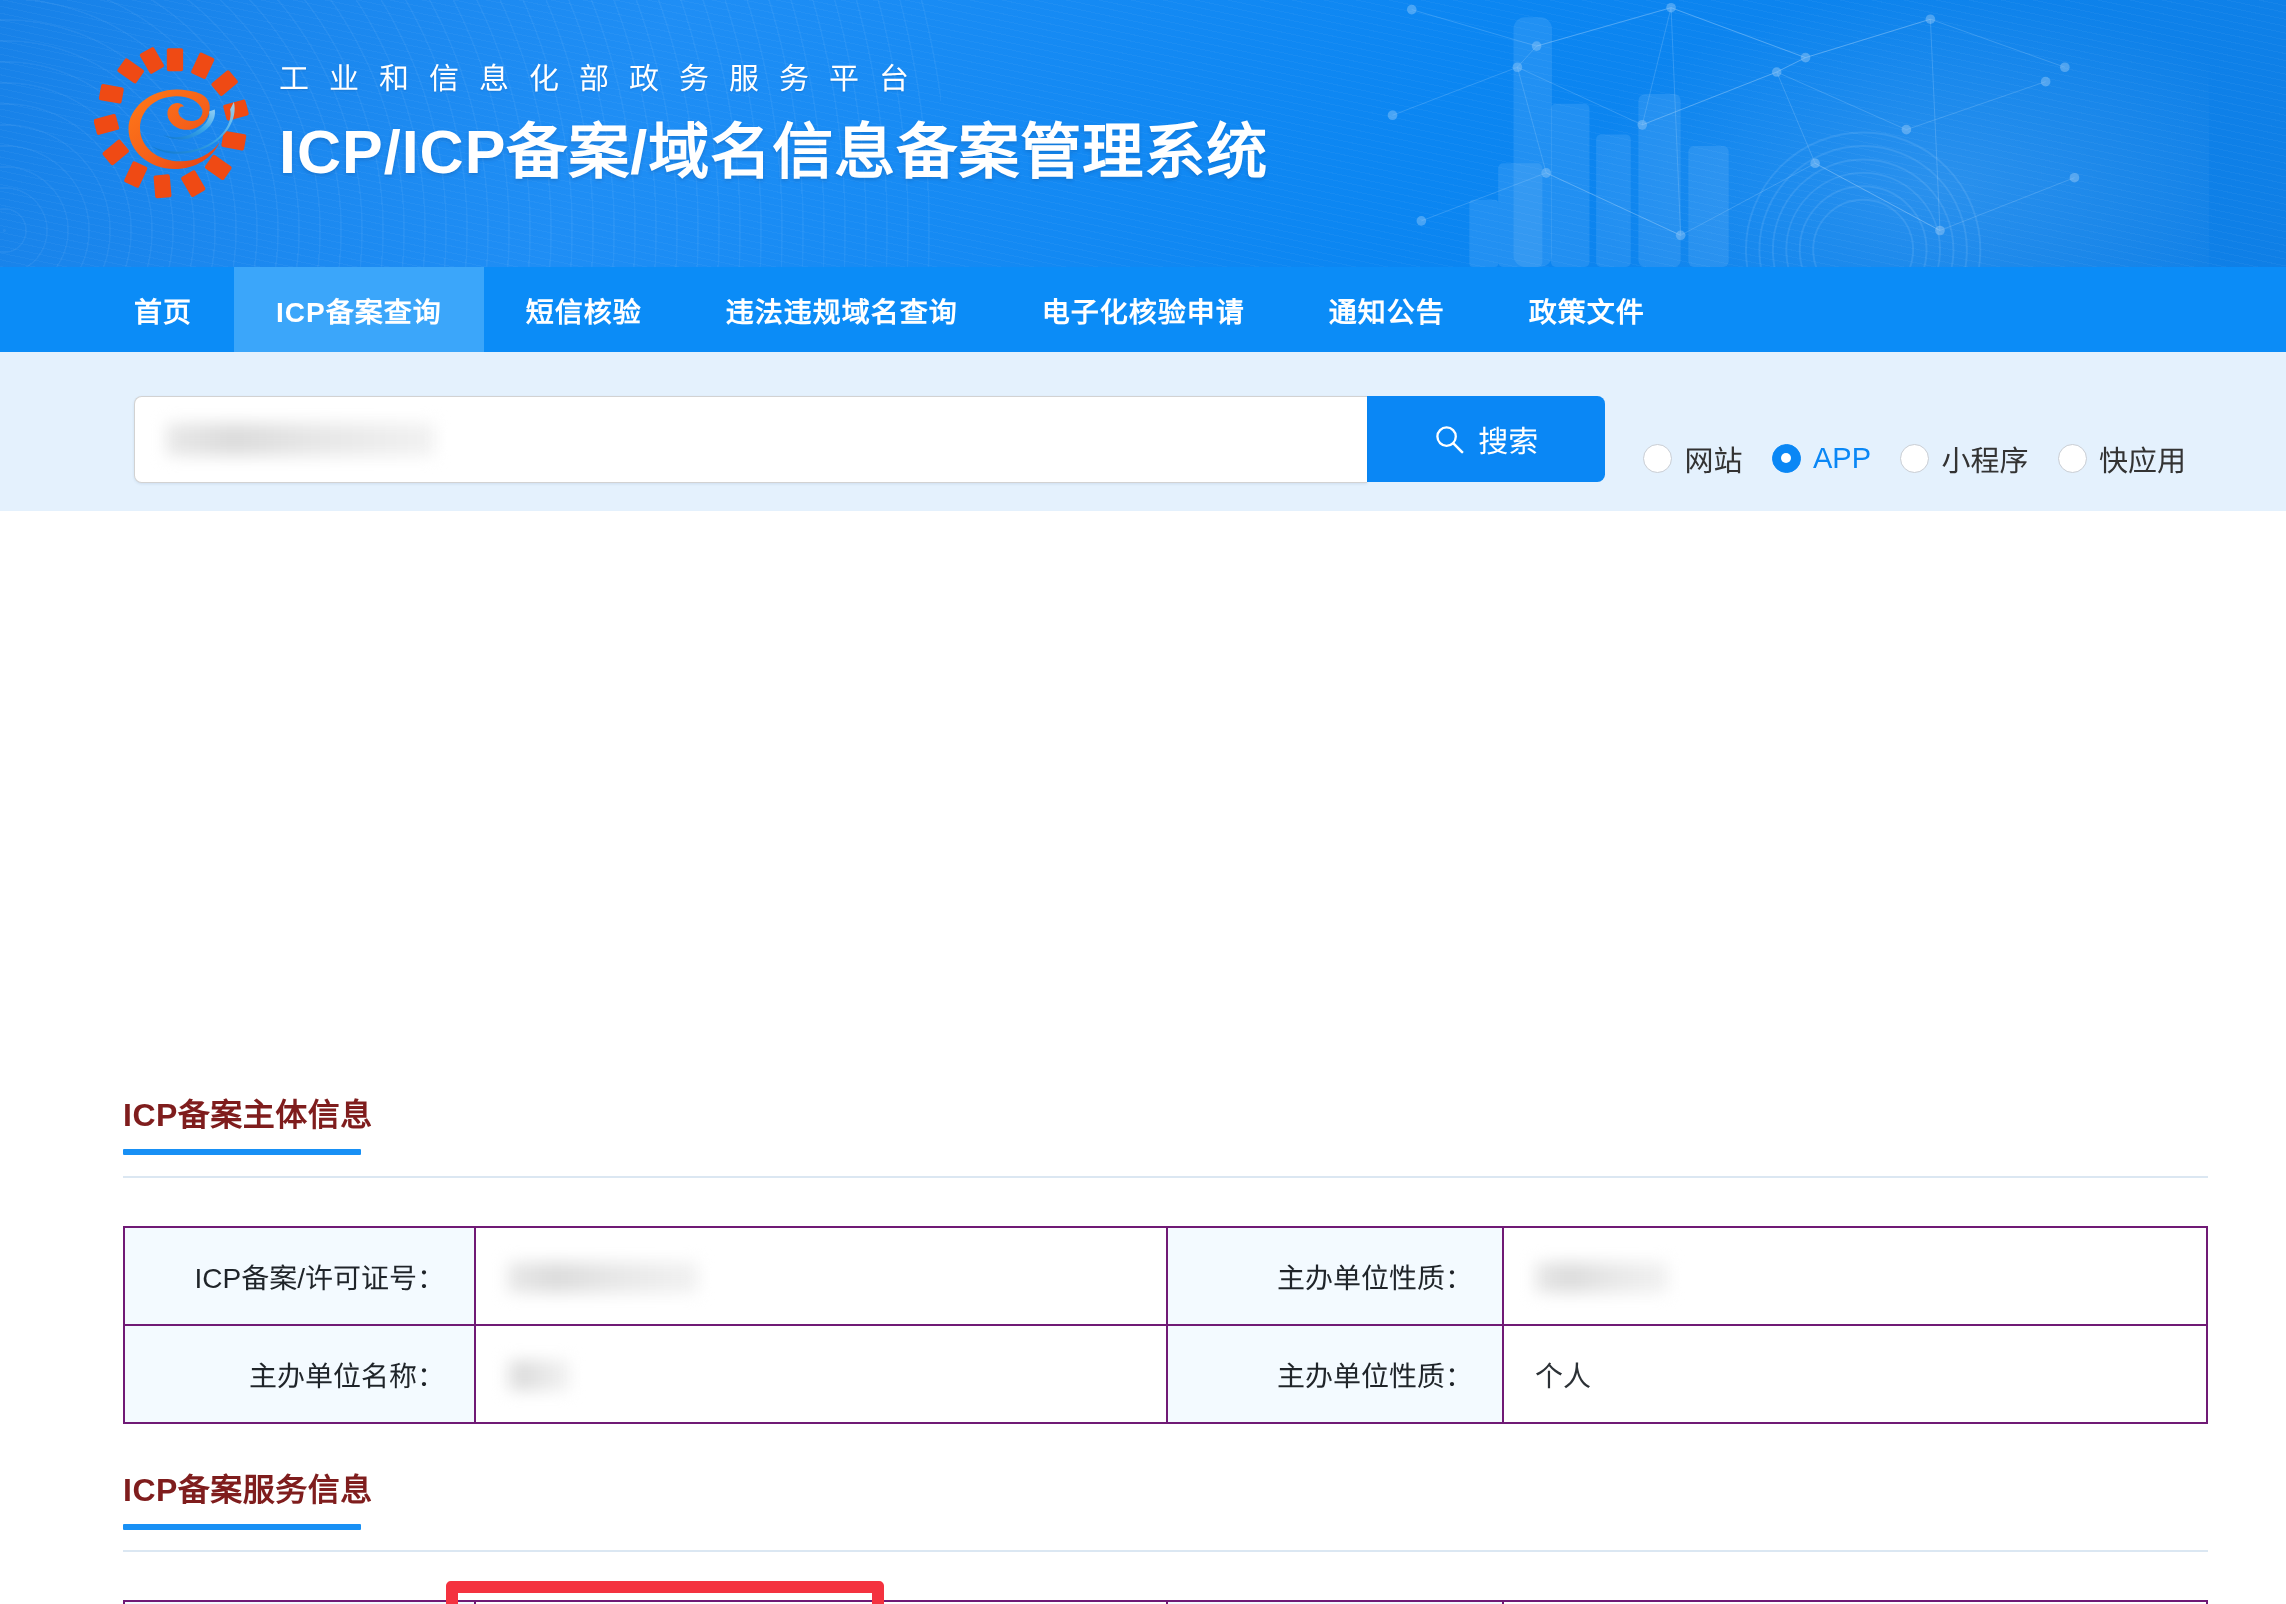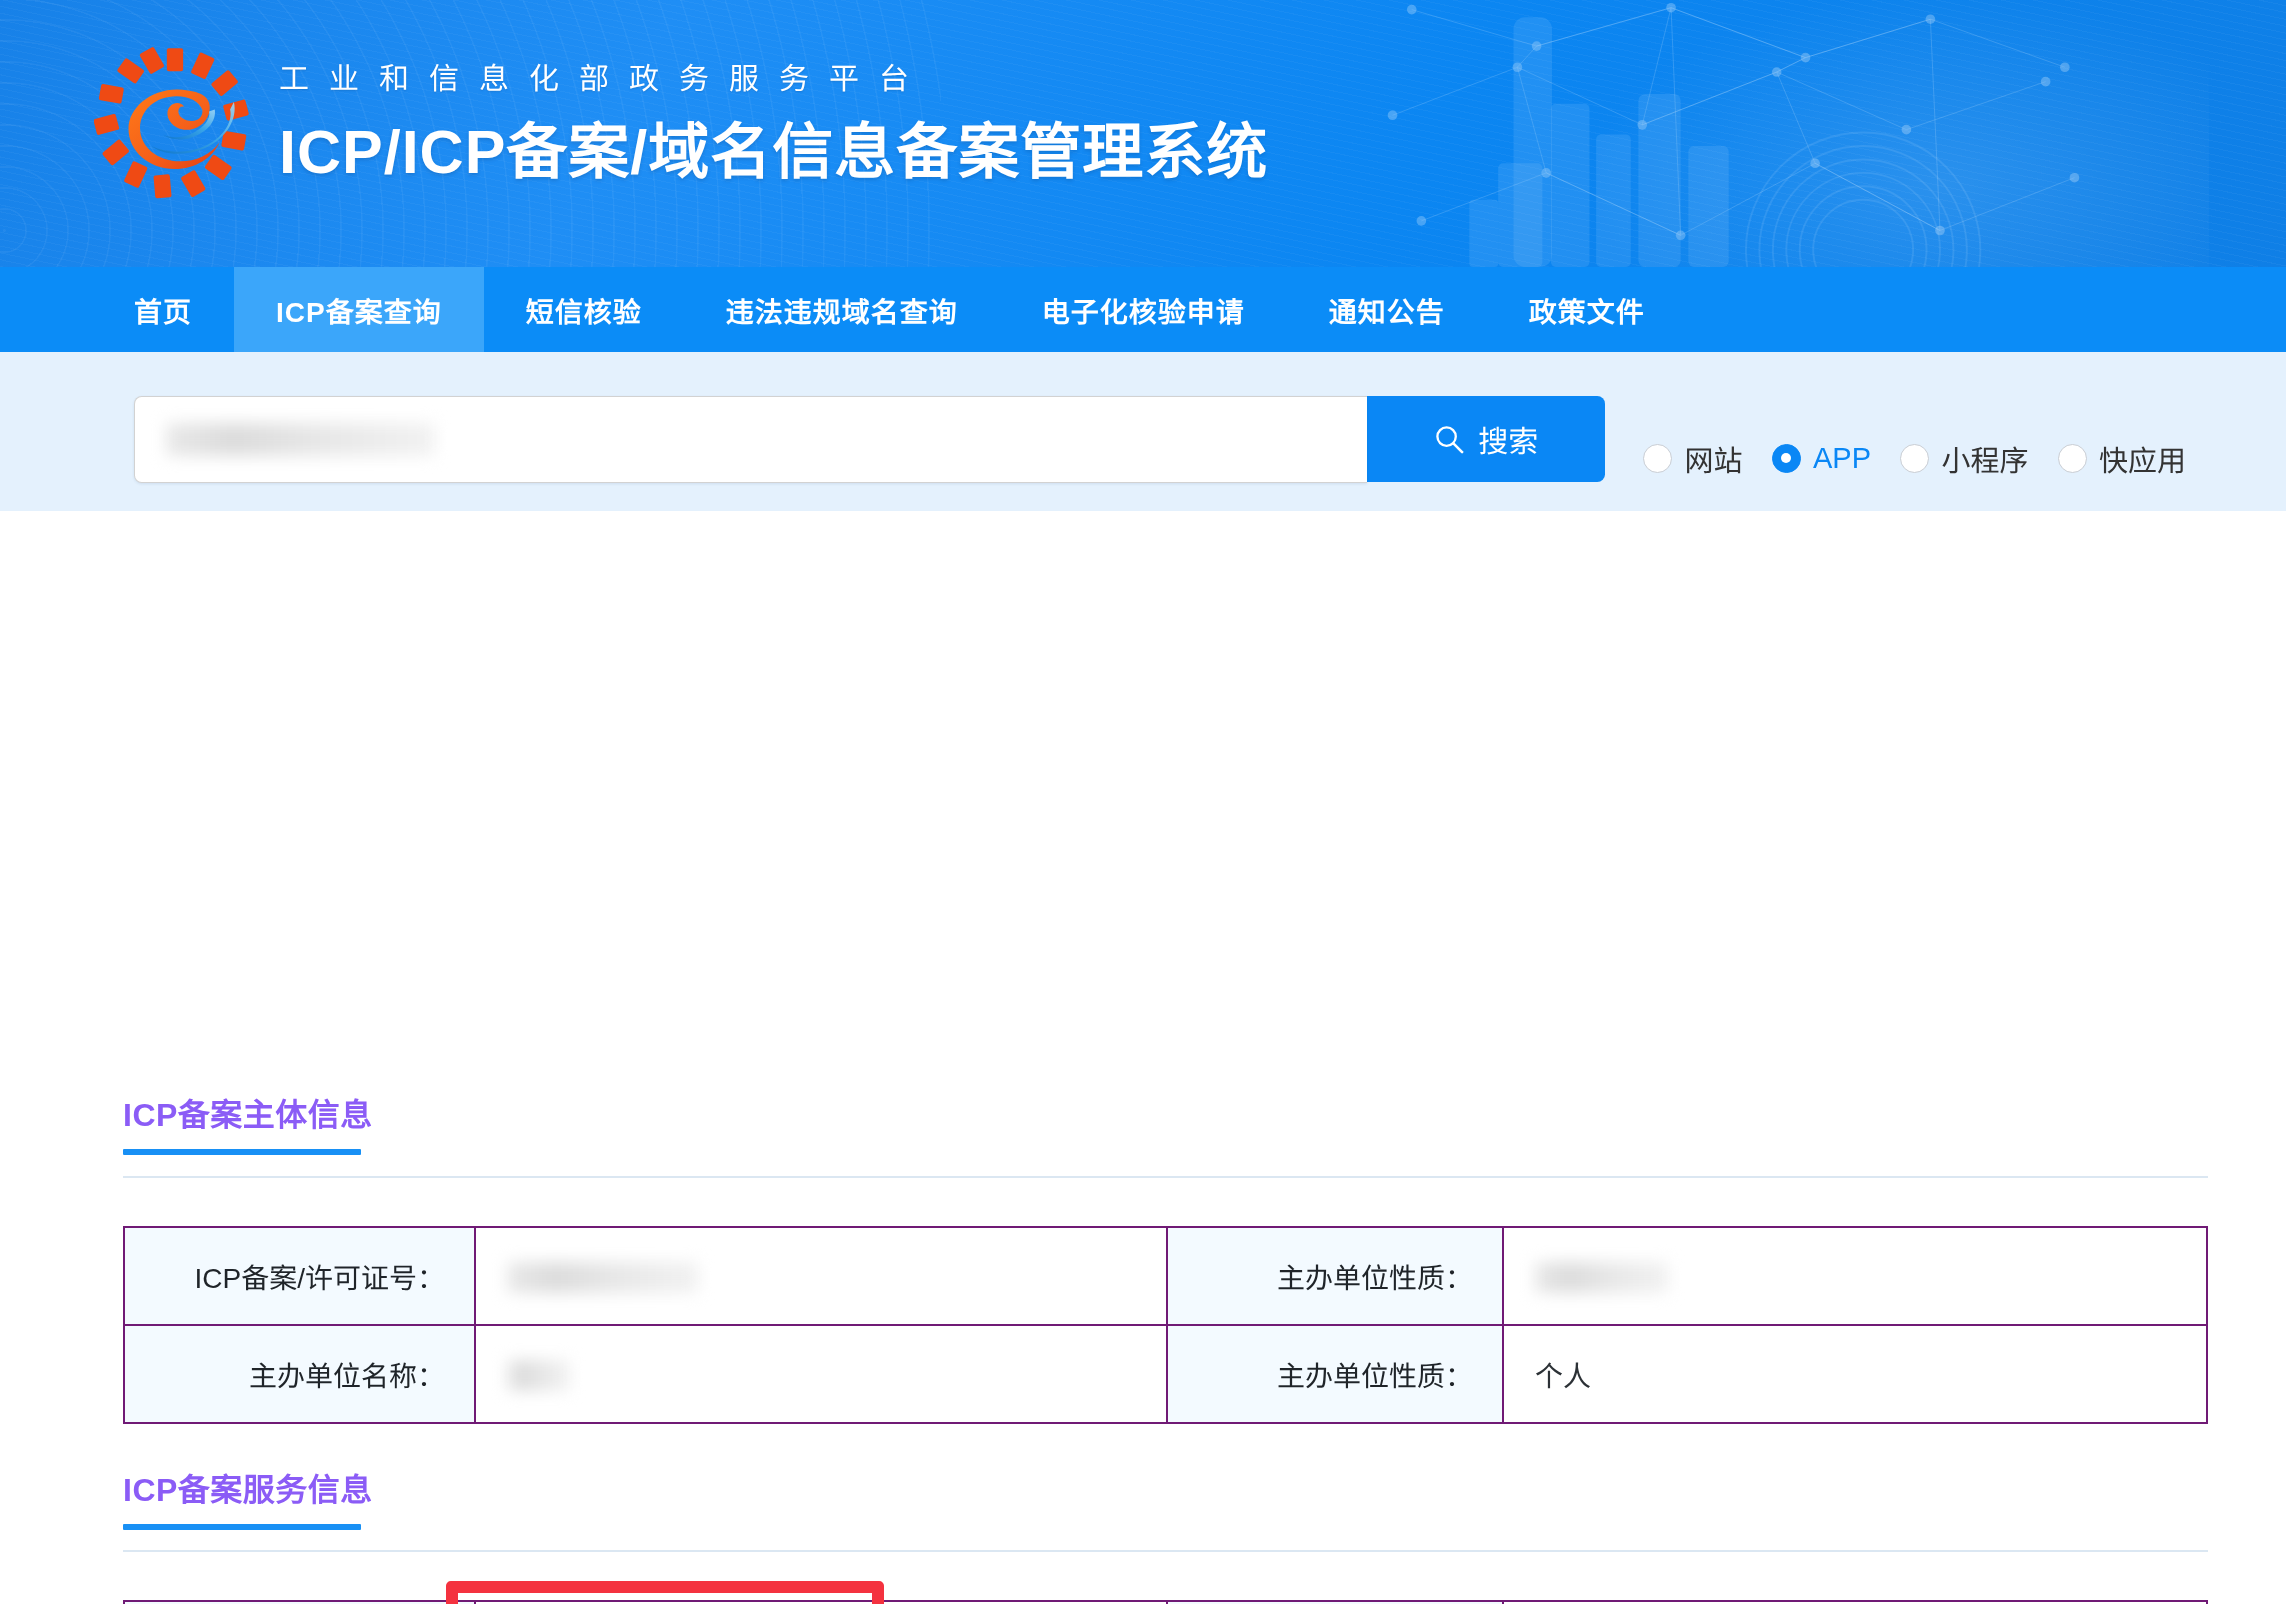--- a/index.html
+++ b/index.html
@@ -120,21 +120,21 @@
     margin-left:12.5px;font-size:29px;color:#333333;white-space:nowrap;text-align:right;
   }
   .radio.on .rlabel{color:#0a87f5;}
 
   
   .main{position:relative;background:#fff;}
   .section-head{
     position:absolute;left:123px;
   }
   .section-title{
-    font-size:32px;font-weight:700;color:#8b5cf6;letter-spacing:0.5px;
+    font-size:32px;font-weight:700;color:#7f1d1d;letter-spacing:0.5px;
     white-space:nowrap;line-height:1;
   }
   .section-underline{
     margin-top:18px;width:238px;height:5.8px;background:#1890f5;border-radius:1px;
   }
   .section-divider{
     position:absolute;height:1.9px;background:#dbe7f2;
   }
 
   

